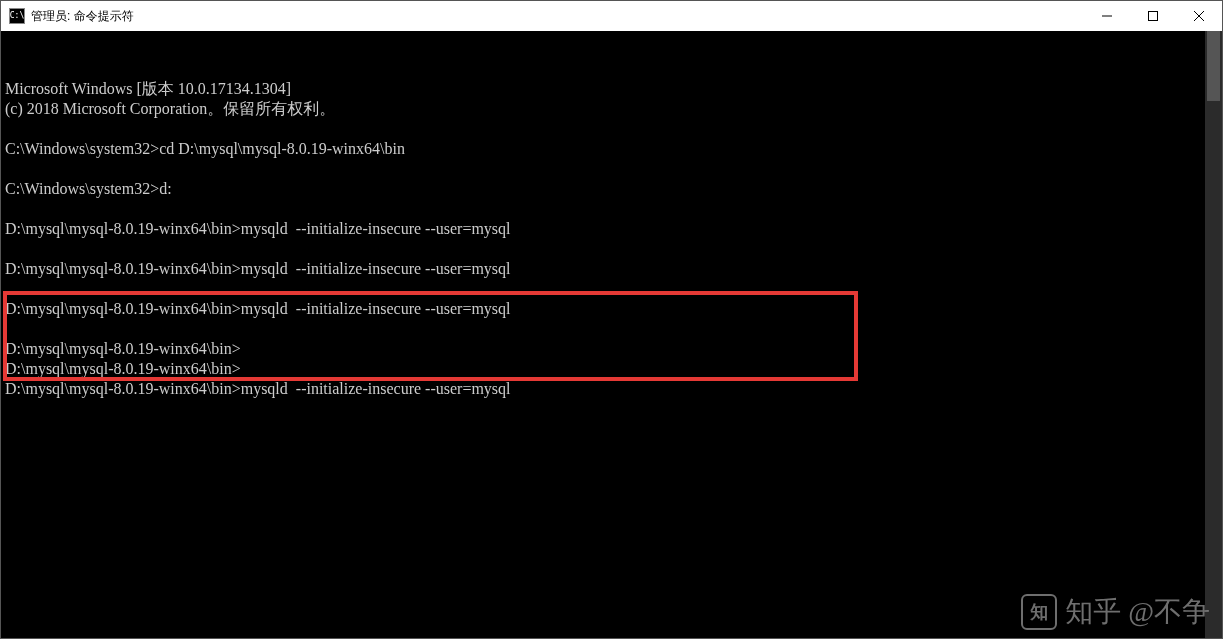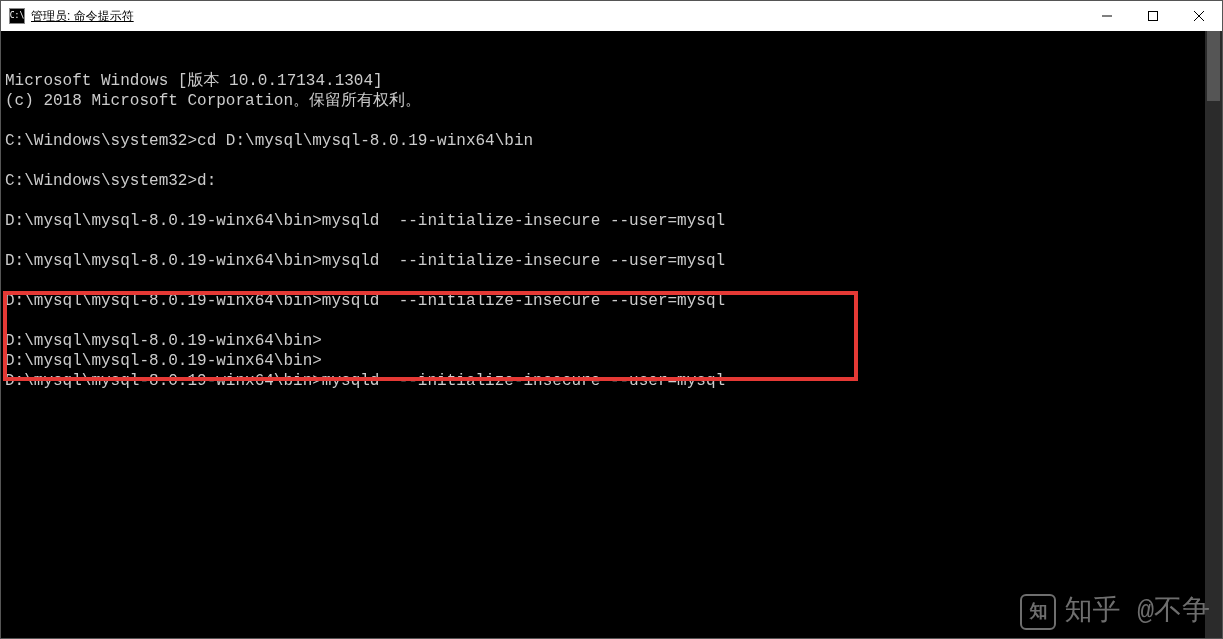--- a/index.html
+++ b/index.html
@@ -1,25 +1,25 @@
 <!DOCTYPE html>
 <html><head>
 <meta charset="utf-8">
 <style>
   * { margin: 0; padding: 0; box-sizing: border-box; }
   html, body { width: 1223px; height: 639px; overflow: hidden; font-family: "Segoe UI", "Microsoft YaHei", sans-serif; background:#000; }
   .window { width: 1223px; height: 639px; display: flex; flex-direction: column; border: 1px solid #555; background:#000; }
   .titlebar { height: 30px; background: #fff; display: flex; align-items: center; font-size: 12px; color: #000; }
   .titlebar .icon { width: 16px; height: 16px; margin: 0 6px 0 8px; background:#000; border:1px solid #888; display:flex; align-items:center; justify-content:center; }
   .titlebar .icon span { color:#fff; font-size:8px; font-family:Consolas,monospace; line-height:1; }
-  .titlebar .title { flex:0 0 auto;text-decoration:underline; }
+  .titlebar .title { flex:0 0 auto; }
   .titlebar .spacer { flex:1; }
   .titlebar .ctrl { width:46px; height:30px; display:flex; align-items:center; justify-content:center; }
   .titlebar .ctrl svg { stroke:#000; stroke-width:1; fill:none; }
-  .console { flex:1; background:#000; position:relative; font-family: Liberation Mono, monospace; font-size:16px; line-height:20px; color:#ccc; padding:0 4px; white-space:pre; overflow:hidden; }
+  .console { flex:1; background:#000; position:relative; font-family: Liberation Serif, serif; font-size:16px; line-height:20px; color:#ccc; padding:8px 4px; white-space:pre; overflow:hidden; }
   .console .line { height:20px; }
   .highlight-box { position:absolute; border:4px solid #e53935; pointer-events:none; }
   .scrollbar { position:absolute; right:0; top:0; width:17px; height:100%; background:#2b2b2b; }
   .scrollbar .thumb { position:absolute; left:2px; right:2px; top:0; height:70px; background:#555; }
   .watermark { position:absolute; right:12px; bottom:8px; display:flex; align-items:center; gap:8px; color:#a9a9a9; font-size:28px; opacity:0.65; pointer-events:none; }
   .watermark .zh-logo { width:36px; height:36px; border:2px solid #a9a9a9; border-radius:6px; display:flex; align-items:center; justify-content:center; font-weight:bold; font-size:18px; }
 </style>
 </head>
 <body>
 

